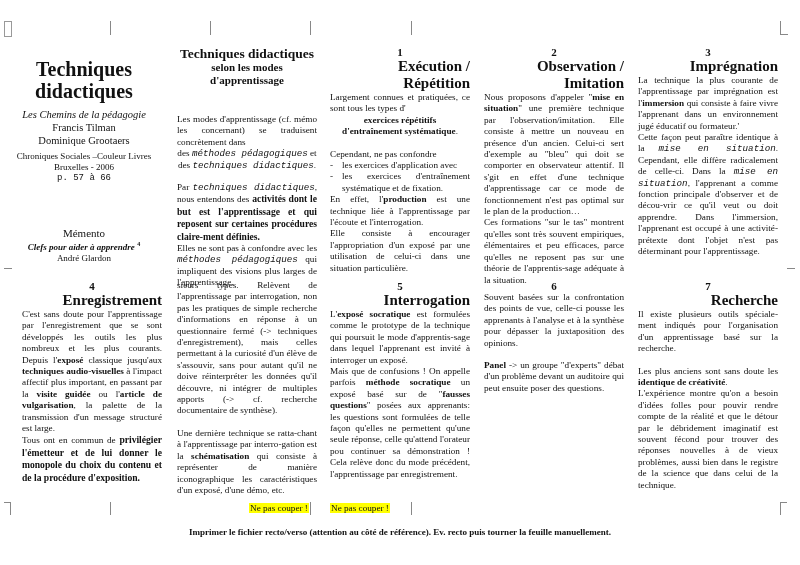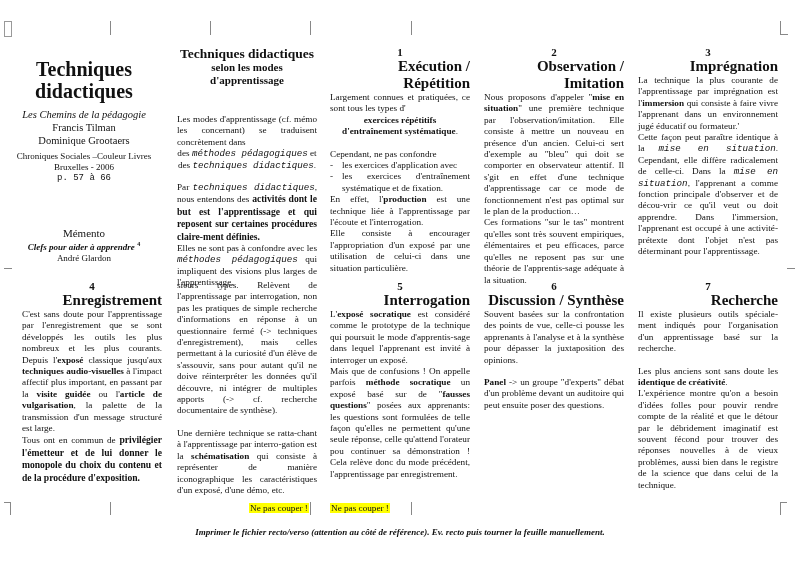--- a/index.html
+++ b/index.html
@@ -11,21 +11,21 @@
   .num { text-align:center; font-weight:bold; font-size:11px; line-height:12px; margin:0; }
   .h { text-align:right; font-weight:bold; font-size:15px; line-height:17px; margin:0 0 4px 0; }
   .center { text-align:center; }
   b { font-weight:bold; }
   i { font-style:italic;font-family:Liberation Mono, monospace; }
   .dash { display:flex; }
   .dash span.d { width:12px; flex:none; }
   .mark { position:absolute; background:#888; }
   .hl { background:#ffff00; font-size:9.2px; padding:0 1px; position:absolute; }
   .footer { position:absolute; left:0; width:800px; top:527px; text-align:center;
-            font-size:9px; font-style:italic; font-weight:bold; }
+            font-size:9px; font-weight:bold; }
 </style>
 </head>
 <body>
 
 <div class="mark" style="left:4px;top:21px;width:6px;height:14px;background:none;border:1px solid #999;"></div>
 <div class="mark" style="left:110px;top:21px;width:1px;height:14px;"></div>
 <div class="mark" style="left:210px;top:21px;width:1px;height:14px;"></div>
 <div class="mark" style="left:310px;top:21px;width:1px;height:14px;"></div>
 <div class="mark" style="left:411px;top:21px;width:1px;height:14px;"></div>
 <div class="mark" style="left:780px;top:21px;width:1px;height:14px;"></div>
@@ -112,27 +112,26 @@
 
 <div class="col" style="left:177px;top:280px;">
   <p>sieurs types. Relèvent de l'apprentissage par interrogation, non pas les pratiques de simple recherche d'informations en réponse à un questionnaire fermé (-&gt; techniques d'enregistrement), mais celles permettant à la curiosité d'un élève de s'assouvir, sans pour autant qu'il ne doive réinterpréter les données qu'il découvre, ni intégrer de multiples apports (-&gt; cf. recherche documentaire de synthèse).</p>
   <div class="gap"></div>
   <p><span>Une dernière technique se ratta-chant à l'apprentissage par interro-gation est la </span><b>schématisation</b><span> qui consiste à représenter de manière iconographique les caractéristiques d'un exposé, d'une démo, etc.</span></p>
 </div>
 
 <div class="col" style="left:330px;top:280px;">
   <p class="num">5</p>
   <p class="h">Interrogation</p>
-  <p><span>L'</span><b>exposé socratique</b><span> est considéré comme le prototype de la technique qui poursuit le mode d'apprentis-sage dans lequel l'apprenant est invité à interroger un exposé.</span></p>
+  <p><span>L'</span><b>exposé socratique</b><span> est formulées comme le prototype de la technique qui poursuit le mode d'apprentis-sage dans lequel l'apprenant est invité à interroger un exposé.</span></p>
   <p><span>Mais que de confusions ! On appelle parfois </span><b>méthode socratique</b><span> un exposé basé sur de "</span><b>fausses questions</b><span>" posées aux apprenants: les questions sont formulées de telle façon qu'elles ne permettent qu'une seule réponse, celle qu'attend l'orateur pou continuer sa démonstration ! Cela relève donc du mode précédent, l'apprentissage par enregistrement.</span></p>
 </div>
 
 <div class="col" style="left:484px;top:280px;">
   <p class="num">6</p>
-  <p class="h">Discussion / Synthèse</p>
   <p>Souvent basées sur la confrontation des points de vue, celle-ci pousse les apprenants à l'analyse et à la synthèse pour dépasser la juxtaposition des opinions.</p>
   <div class="gap"></div>
   <p><b>Panel</b><span> -&gt; un groupe "d'experts" débat d'un problème devant un auditoire qui peut ensuite poser des questions.</span></p>
 </div>
 
 <div class="col" style="left:638px;top:280px;">
   <p class="num">7</p>
   <p class="h">Recherche</p>
   <p>Il existe plusieurs outils spéciale-ment indiqués pour l'organisation d'un apprentissage basé sur la recherche.</p>
   <div class="gap"></div>

